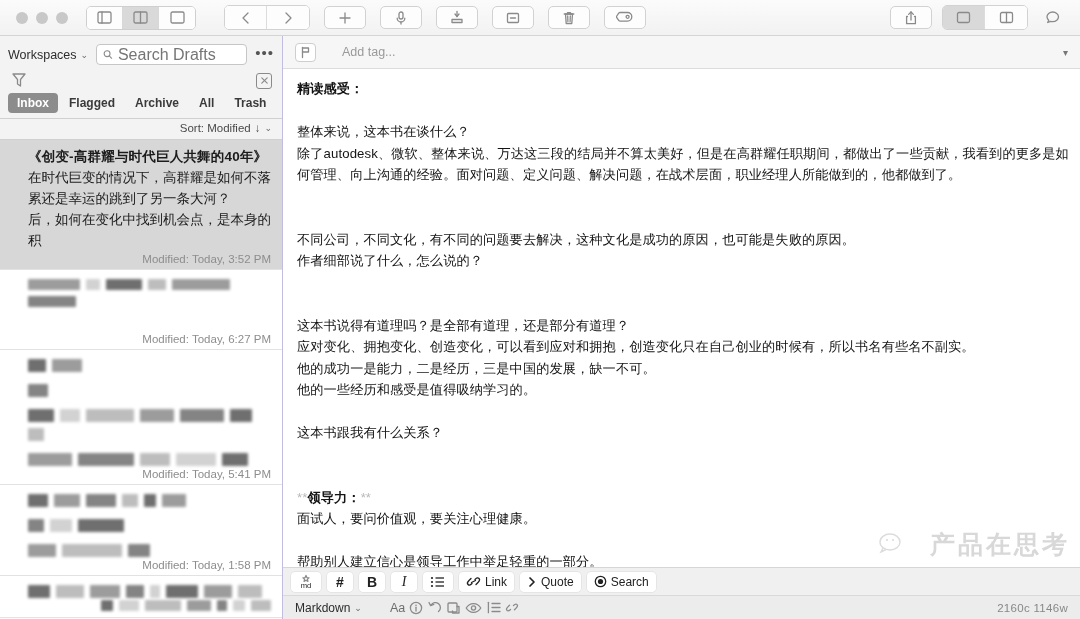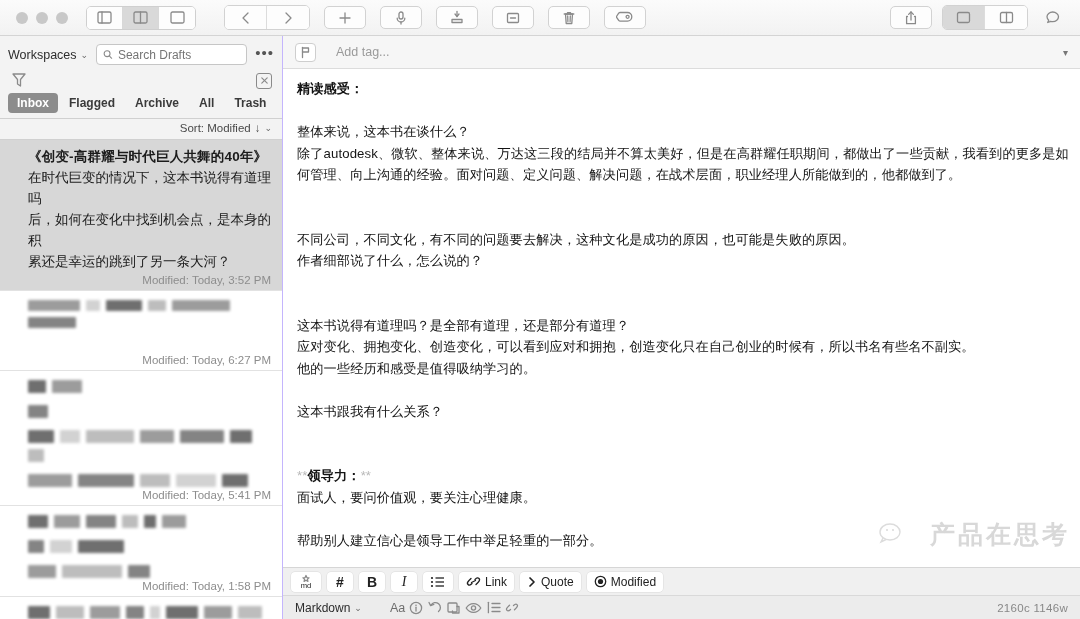--- a/index.html
+++ b/index.html
@@ -57,21 +57,21 @@
   .sidebar { width: 283px; flex: 0 0 283px; background: #fff; border-right: 1px solid #c4b5fd; display: flex; flex-direction: column; min-height:0;}
   .sb-head { background: #f3f3f3; padding: 8px 8px 0 8px; border-bottom: 1px solid #d0d0d0; }
   .sb-row1 { display: flex; align-items: center; gap: 8px; }
   .ws-btn { font-size: 12.5px; color: #2d2d2d; display: flex; align-items: center; gap: 4px; white-space: nowrap; }
   .caret { font-size: 9px; color: #6a6a6a; }
   .search {
     flex: 1; height: 21px; background: #fff; border: 1px solid #c6c6c6; border-radius: 4px;
     display: flex; align-items: center; padding: 0 6px; gap: 5px;
   }
   .search input {
-    border: none; outline: none; font-size: 12px; color: #8e8e8e; width: 100%;
+    border: none; outline: none; font-size: 16px; color: #8e8e8e; width: 100%;
     font-family: "Liberation Sans", sans-serif; background: transparent;
   }
   .dots { font-size: 15px; color: #555; letter-spacing: 1px; line-height: 10px; padding-bottom:4px;}
   .sb-row2 { display: flex; align-items: center; justify-content: space-between; padding: 7px 2px 4px 3px; }
   .clear-box { width: 16px; height: 16px; border: 1.2px solid #8a8a8a; border-radius: 3px; display:flex; align-items:center; justify-content:center;}
   .sb-tabs { display: flex; align-items: center; gap: 2px; padding-bottom: 5px; }
   .sb-tab { font-size: 12px; font-weight: bold; color: #3a3a3a; padding: 3px 9px; border-radius: 4px; white-space: nowrap;}
   .sb-tab.active { background: #8c8c8c; color: #fff; }
   .sb-sort { background: #f3f3f3; border-bottom: 1px solid #d0d0d0; display:flex; justify-content:flex-end; align-items:center; gap:4px; padding: 3px 10px 5px 4px; font-size: 11.5px; color: #4a4a4a;}
 
@@ -90,38 +90,38 @@
   .bar { height: 11px; border-radius: 1px; filter: blur(1.4px); }
   .b1 { background: #9c9c9c; } .b2 { background: #bdbdbd; } .b3 { background: #6f6f6f; }
   .b4 { background: #d2d2d2; } .b5 { background: #848484; }
   .rd.tall .bar { height: 13px; }
   .spacer { flex-basis: 100%; height: 0; }
 
   
   .editor { flex: 1; display: flex; flex-direction: column; min-width: 0; background: #fff;}
   .tagbar {
     height: 33px; flex: 0 0 33px; background: #f6f6f6; border-bottom: 1px solid #dcdcdc;
-    display: flex; align-items: center; padding: 0 12px; gap: 20px;
+    display: flex; align-items: center; padding: 0 12px; gap: 26px;
   }
   .flag-box { width: 21px; height: 19px; border: 1px solid #cecece; border-radius: 4px; background:#fff; display:flex;align-items:center;justify-content:center;}
   .tag-input { flex: 1; font-size: 12.5px; color: #9a9a9a; }
   .tag-caret { color: #777; font-size: 10px; }
 
   .doc { flex: 1; overflow: hidden; padding: 9px 2px 0 14px; position: relative; }
   .doc p {
     font-size: 13.2px; line-height: 21.5px; color: #141414; margin: 0;
     letter-spacing: .1px;
   }
   .doc p.blank { height: 21.5px; }
   .doc p.bold { font-weight: bold; }
   .md-mark { color: #b9b9b9; font-weight: normal; }
   .cut-top { margin-top: -4px; }
 
   .watermark {
-    position: absolute; right: 10px; bottom: 16px;
+    position: absolute; right: 10px; bottom: 6px;
     display: flex; align-items: center; gap: 22px;
     color: #d8d8d8; font-size: 25px; font-weight: bold; letter-spacing: 3px;
     pointer-events: none; white-space: nowrap;
   }
 
   
   .mdbar {
     height: 28px; flex: 0 0 28px; background: #f0f0f0; border-top: 1px solid #d6d6d6;
     display: flex; align-items: center; padding: 0 8px; gap: 6px;
   }
@@ -297,23 +297,23 @@
       <div class="sb-sort">
         <span>Sort: Modified</span>
         <span>↓</span>
         <span class="caret">⌄</span>
       </div>
 
       <div class="sb-list">
 
         <div class="note selected">
           <div class="note-title">《创变-高群耀与时代巨人共舞的40年》</div>
-          <div class="note-body">在时代巨变的情况下，这本书说得有道理吗</div>
+          <div class="note-body">在时代巨变的情况下，高群耀是如何不落</div>
+          <div class="note-body">累还是幸运的跳到了另一条大河？</div>
           <div class="note-body">后，如何在变化中找到机会点，是本身的积</div>
-          <div class="note-body">累还是幸运的跳到了另一条大河？</div>
           <div class="note-date">Modified: Today, 3:52 PM</div>
         </div>
 
         <div class="note">
           <div class="rd">
             <span class="bar b1" style="width:52px"></span>
             <span class="bar b4" style="width:14px"></span>
             <span class="bar b3" style="width:36px"></span>
             <span class="bar b2" style="width:18px"></span>
             <span class="bar b1" style="width:58px"></span>
@@ -427,20 +427,21 @@
         <p>整体来说，这本书在谈什么？</p>
         <p>除了autodesk、微软、整体来说、万达这三段的结局并不算太美好，但是在高群耀任职期间，都做出了一些贡献，我看到的更多是如何管理、向上沟通的经验。面对问题、定义问题、解决问题，在战术层面，职业经理人所能做到的，他都做到了。</p>
         <p class="blank"></p>
         <p class="blank"></p>
         <p>不同公司，不同文化，有不同的问题要去解决，这种文化是成功的原因，也可能是失败的原因。</p>
         <p>作者细部说了什么，怎么说的？</p>
         <p class="blank"></p>
         <p class="blank"></p>
         <p>这本书说得有道理吗？是全部有道理，还是部分有道理？</p>
         <p>应对变化、拥抱变化、创造变化，可以看到应对和拥抱，创造变化只在自己创业的时候有，所以书名有些名不副实。</p>
+        <p>他的成功一是能力，二是经历，三是中国的发展，缺一不可。</p>
         <p>他的一些经历和感受是值得吸纳学习的。</p>
         <p class="blank"></p>
         <p>这本书跟我有什么关系？</p>
         <p class="blank"></p>
         <p class="blank"></p>
         <p class="bold"><span class="md-mark">**</span><span>领导力：</span><span class="md-mark">**</span></p>
         <p>面试人，要问价值观，要关注心理健康。</p>
         <p class="blank"></p>
         <p>帮助别人建立信心是领导工作中举足轻重的一部分。</p>
 
@@ -493,21 +494,21 @@
           <svg width="10" height="12" viewBox="0 0 10 12">
               <polyline points="3,2 7,6 3,10" fill="none" stroke="#222" stroke-width="1.7" stroke-linecap="round" stroke-linejoin="round"></polyline>
             </svg>
           <span>Quote</span>
         </div>
         <div class="md-btn">
           <svg width="13" height="13" viewBox="0 0 13 13">
               <circle cx="6.5" cy="6.5" r="5.2" fill="none" stroke="#222" stroke-width="1.3"></circle>
               <circle cx="6.5" cy="6.5" r="2.6" fill="#222"></circle>
             </svg>
-          <span>Modified</span>
+          <span>Search</span>
         </div>
       </div>
 
       <div class="statusbar">
         <div class="st-label">
           <span>Markdown</span>
           <span class="caret">⌄</span>
         </div>
         <div class="st-icons">
           <span style="font-size:12.5px;color:#6d6d6d">Aa</span>

